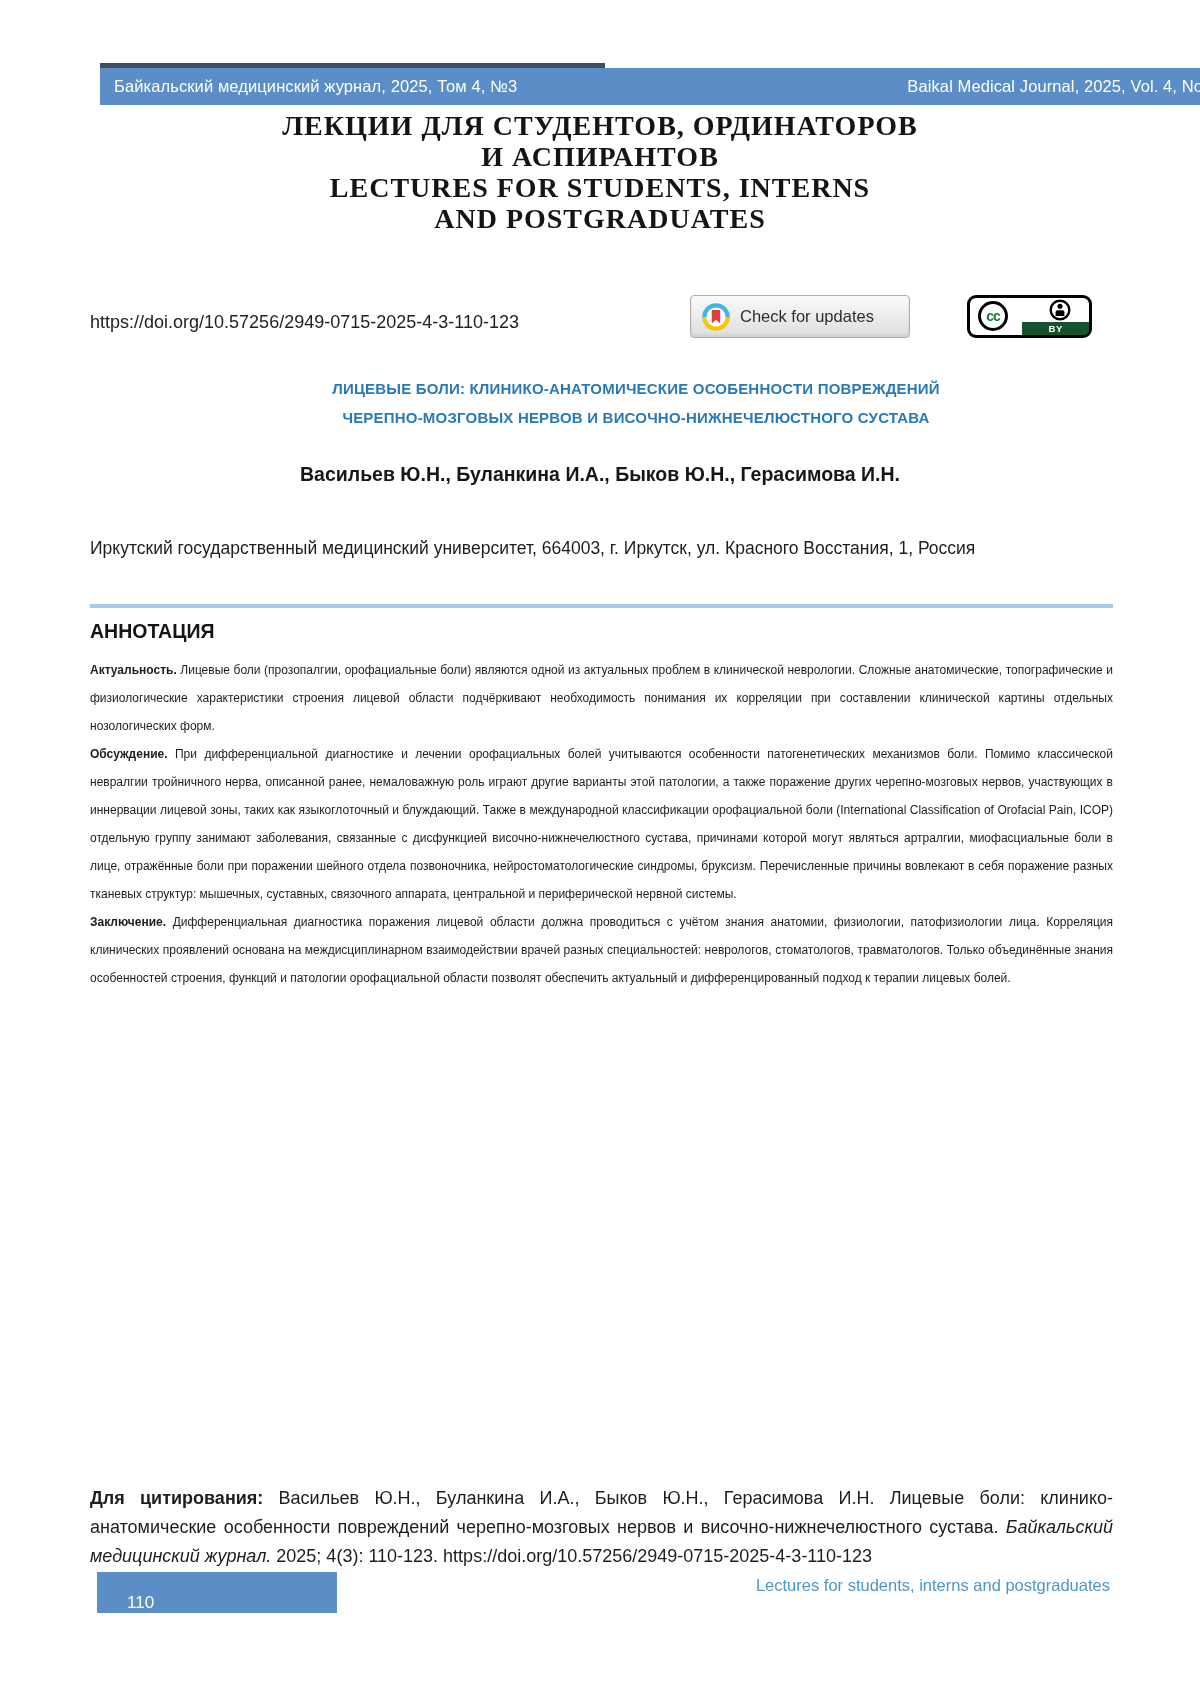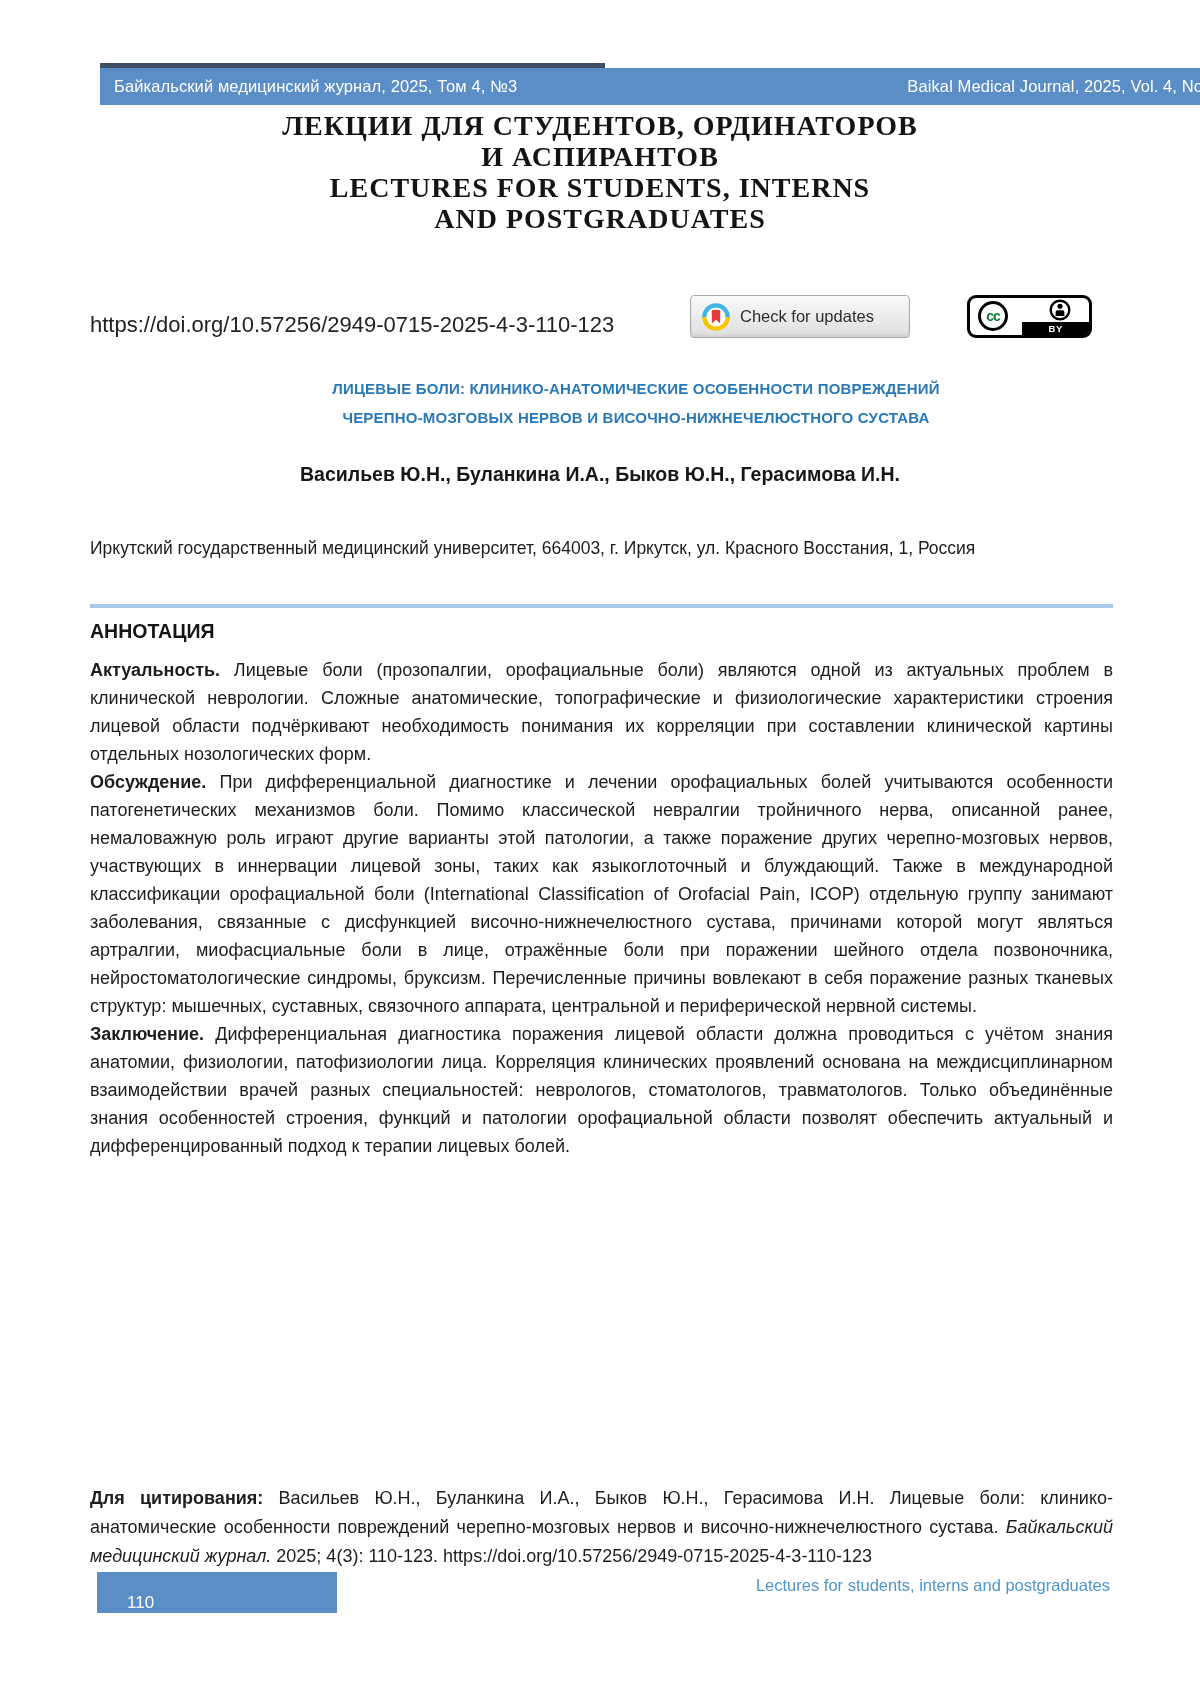--- a/index.html
+++ b/index.html
@@ -29,21 +29,21 @@
   .section-heading{
     position:absolute; top:110px; left:0; width:100%;
     text-align:center;
     font-family:"Liberation Serif", serif;
     font-weight:bold; font-size:28px; line-height:31px;
     letter-spacing:1px; color:#141414;
   }
   
   .doi{
     position:absolute; left:90px; top:312px;
-    font-size:22px; color:#222222; cursor:pointer;
+    font-size:18px; color:#222222; cursor:pointer;
   }
   .check-badge{
     position:absolute; left:690px; top:295px; width:220px; height:43px;
     background:linear-gradient(#fafafa,#dedede);
     border:1px solid #aeaeae; border-radius:4px;
     box-shadow:inset 0 -2px 3px rgba(0,0,0,.08);
     box-sizing:border-box;
     display:flex; align-items:center; gap:9px;
     padding:0 10px; cursor:pointer;
   }
@@ -57,21 +57,21 @@
   .cc-circle{
     position:absolute; left:8px; top:3px; width:30px; height:30px;
     border:3px solid #000; border-radius:50%; box-sizing:border-box;
     display:flex; align-items:center; justify-content:center;
     font-weight:bold; font-size:14px; letter-spacing:-1px; color:#15803d;
     padding-bottom:1px;
   }
   .cc-person{position:absolute; right:18px; top:1px; width:22px; height:22px;}
   .by-strip{
     position:absolute; right:0; bottom:0; width:56%; height:13px;
-    background:#000000; color:#fff; font-size:9.5px; font-weight:bold;
+    background:#14532d; color:#fff; font-size:9.5px; font-weight:bold;
     display:flex; align-items:center; justify-content:center;
     border-radius:0 0 5px 0; letter-spacing:.5px;
   }
   
   .article-title{
     position:absolute; top:374px; left:0; width:100%;
     text-align:center; color:var(--title-blue);
     font-weight:bold; font-size:15px; line-height:29px; letter-spacing:.2px;padding-left:36px;
   }
   .authors{
@@ -86,21 +86,21 @@
   .rule{
     position:absolute; top:604px; left:90px; width:1023px; height:4px;
     background:var(--rule-blue);
   }
   .abstract-heading{
     position:absolute; top:620px; left:90px;
     font-weight:bold; font-size:19.5px; color:#141414;
   }
   .abstract{
     position:absolute; top:656px; left:90px; width:1023px;
-    font-size:18px; line-height:28px; text-align:justify; color:#1d1d1d;
+    font-size:12px; line-height:28px; text-align:justify; color:#1d1d1d;
   }
   .abstract p{margin:0; padding:0;}
   .keywords{
     position:absolute; top:1205px; left:90px; width:1023px;
     font-size:17.5px; line-height:28px; font-style:italic; color:#3a3a3a;
     text-align:left;
   }
   .keywords b{color:#161616;}
   
   .citation{

